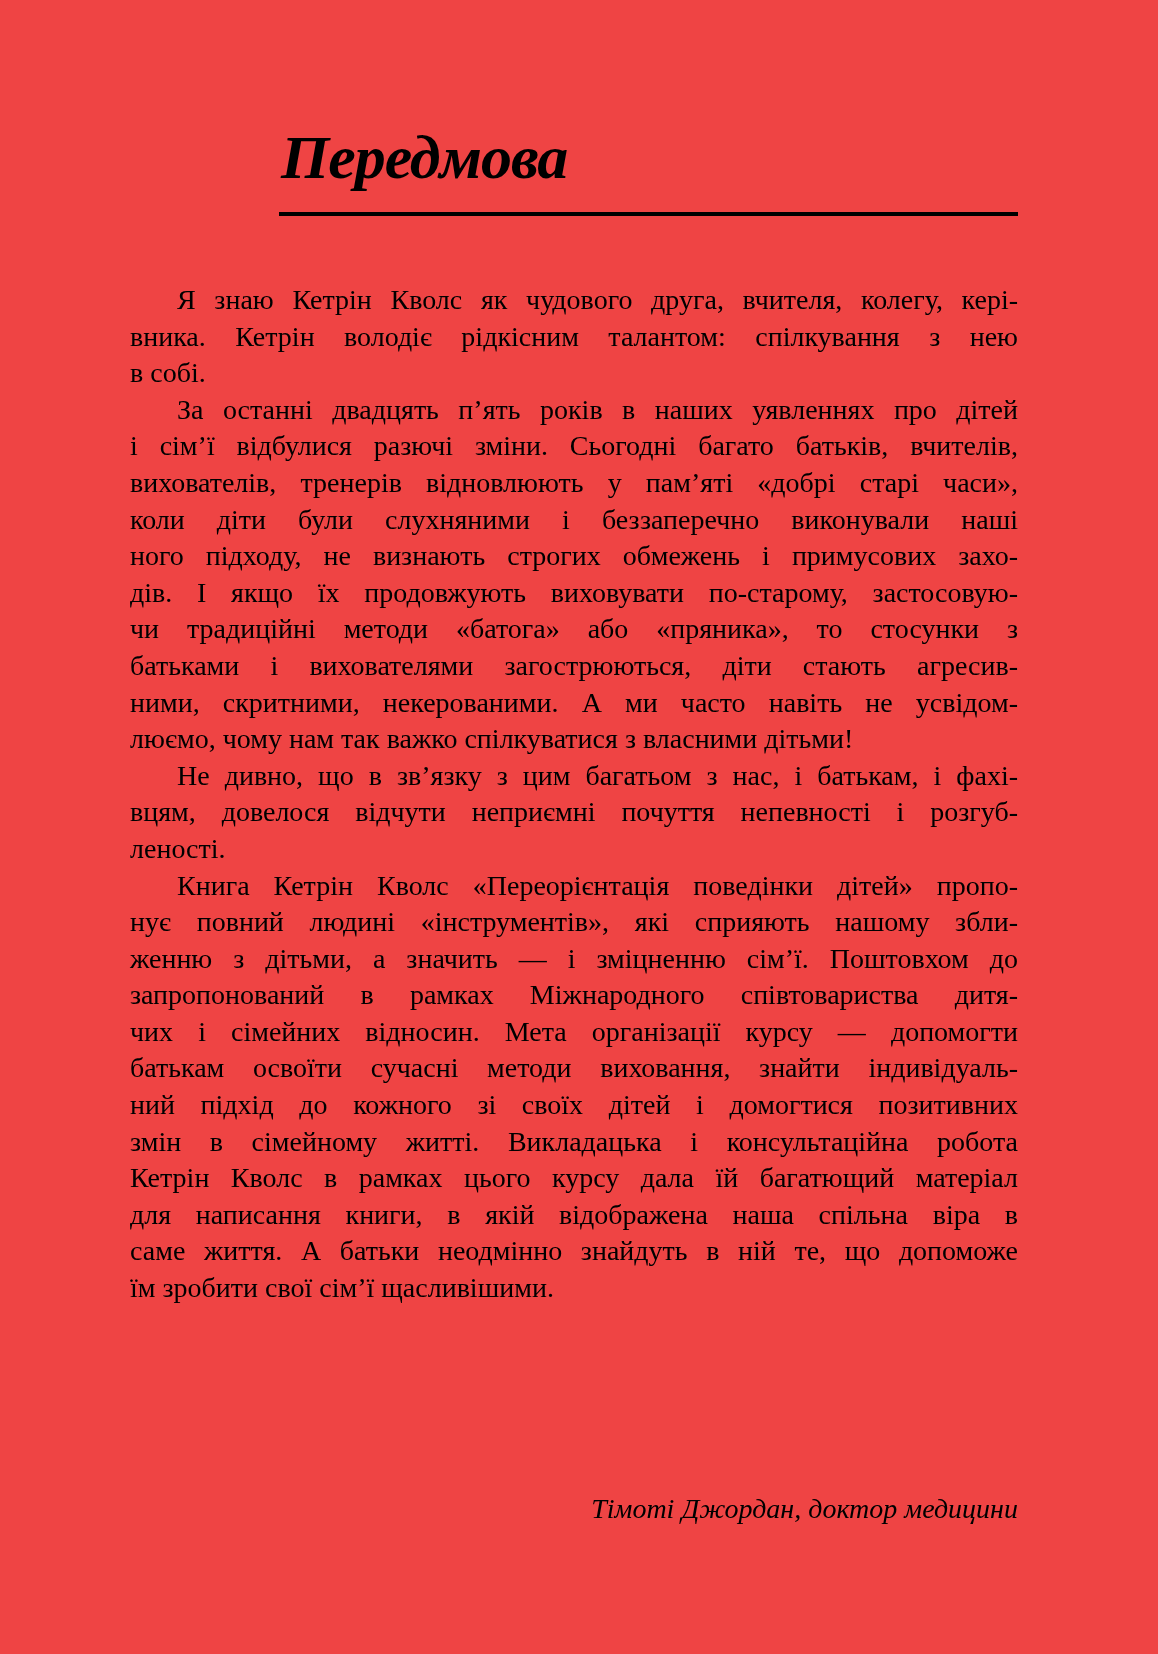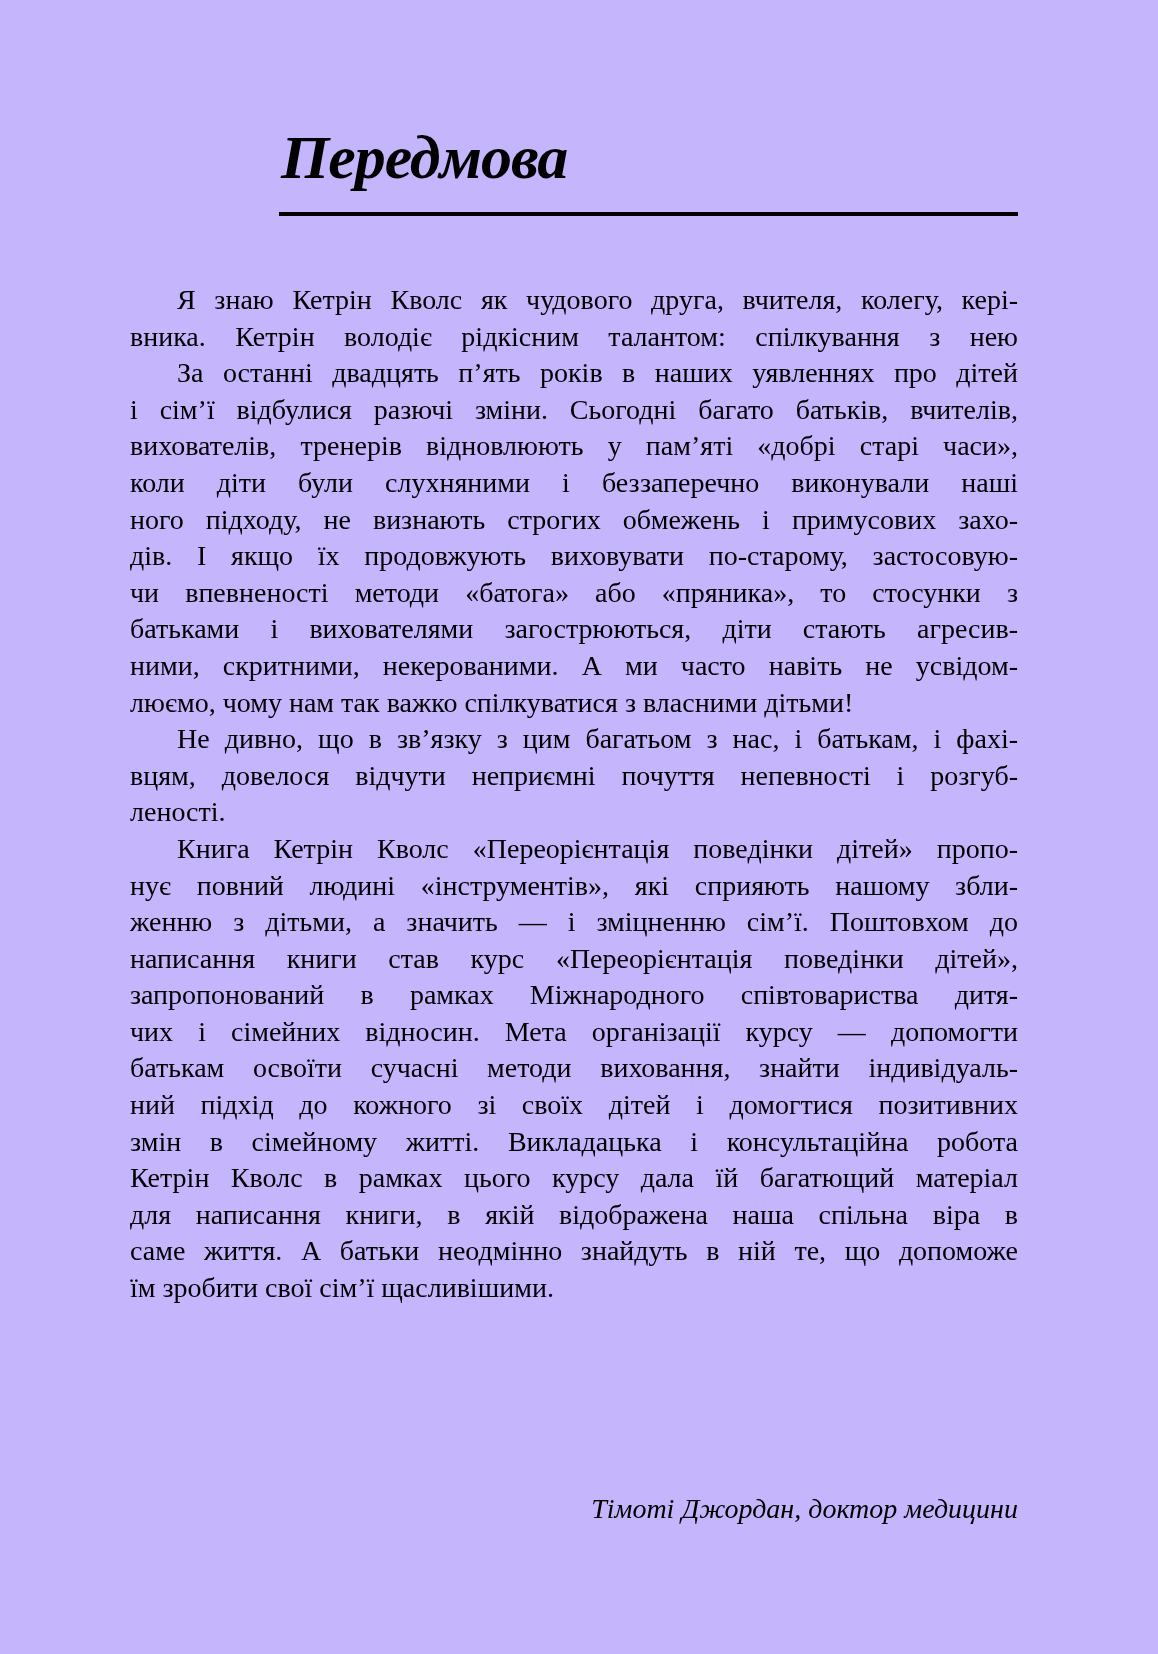--- a/index.html
+++ b/index.html
@@ -4,21 +4,21 @@
 <style>
   html, body {
     margin: 0;
     padding: 0;
     background: #ffffff;
   }
   .page {
     position: relative;
     width: 1158px;
     height: 1654px;
-    background: #c4b5fd;
+    background: #ef4444;
     font-family: "Liberation Serif", serif;
     color: #000000;
     overflow: hidden;
   }
   .title {
     position: absolute;
     left: 281px;
     top: 126px;
     margin: 0;
     font-size: 62px;
@@ -71,43 +71,43 @@
 </head>
 <body>
 
 <div class="page">
   <h1 class="title">Передмова</h1>
   <div class="title-rule"></div>
   <main class="body-text">
       <div class="para">
         <div class="line first">Я знаю Кетрін Кволс як чудового друга, вчителя, колегу, кері-</div>
         <div class="line">вника.  Кетрін володіє рідкісним талантом: спілкування з нею</div>
+        <div class="line last">в собі.</div>
       </div>
       <div class="para">
         <div class="line first">За останні двадцять п’ять років в наших уявленнях про дітей</div>
         <div class="line">і сім’ї відбулися разючі зміни.  Сьогодні багато батьків, вчителів,</div>
         <div class="line">вихователів, тренерів відновлюють у пам’яті «добрі старі часи»,</div>
         <div class="line">коли діти були слухняними і беззаперечно виконували наші</div>
         <div class="line">ного підходу, не визнають строгих обмежень і примусових захо-</div>
         <div class="line">дів.  І якщо їх продовжують виховувати по-старому, застосовую-</div>
-        <div class="line">чи впевненості методи «батога» або «пряника», то стосунки з</div>
+        <div class="line">чи традиційні методи «батога» або «пряника», то стосунки з</div>
         <div class="line">батьками і вихователями загострюються, діти стають агресив-</div>
         <div class="line">ними, скритними, некерованими.  А ми часто навіть не усвідом-</div>
         <div class="line last">люємо, чому нам так важко спілкуватися з власними дітьми!</div>
       </div>
       <div class="para">
         <div class="line first">Не дивно, що в зв’язку з цим багатьом з нас, і батькам, і фахі-</div>
         <div class="line">вцям, довелося відчути неприємні почуття непевності і розгуб-</div>
         <div class="line last">леності.</div>
       </div>
       <div class="para">
         <div class="line first">Книга Кетрін Кволс «Переорієнтація поведінки дітей» пропо-</div>
         <div class="line">нує повний людині «інструментів», які сприяють нашому збли-</div>
         <div class="line">женню з дітьми, а значить — і зміцненню сім’ї. Поштовхом до</div>
-        <div class="line">написання книги став курс «Переорієнтація поведінки дітей»,</div>
         <div class="line">запропонований в рамках Міжнародного співтовариства дитя-</div>
         <div class="line">чих і сімейних відносин.  Мета організації курсу — допомогти</div>
         <div class="line">батькам освоїти сучасні методи виховання, знайти індивідуаль-</div>
         <div class="line">ний підхід до кожного зі своїх дітей і домогтися позитивних</div>
         <div class="line">змін в сімейному житті.  Викладацька і консультаційна робота</div>
         <div class="line">Кетрін Кволс в рамках цього курсу дала їй багатющий матеріал</div>
         <div class="line">для написання книги, в якій відображена наша спільна віра в</div>
         <div class="line">саме життя. А батьки неодмінно знайдуть в ній те, що допоможе</div>
         <div class="line last">їм зробити свої сім’ї щасливішими.</div>
       </div>

